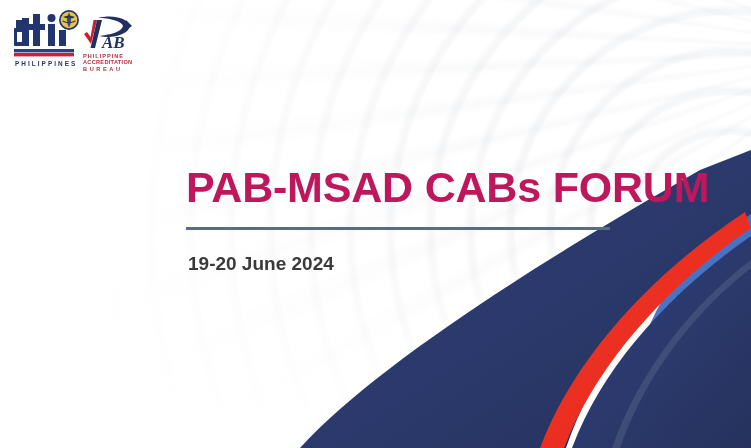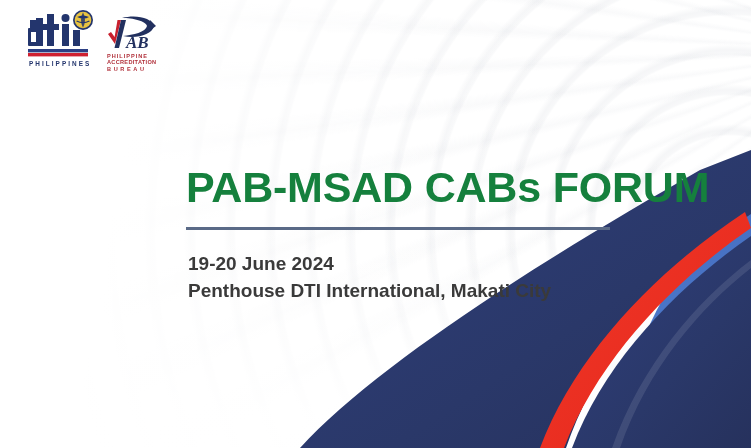--- a/index.html
+++ b/index.html
@@ -73,38 +73,37 @@
        rgba(255,255,255,0.55) 74%,
        rgba(255,255,255,0.95) 93%);
   }
 
   
   .swoosh { position: absolute; right: 0; bottom: 0; width: 751px; height: 448px; }
 
   
   .logo-bar {
     position: absolute;
-    left: 28px;
+    left: 14px;
     top: 8px;
     display: flex;
     align-items: flex-start;
-    gap: 10px;
     z-index: 6;
   }
   .dti-logo { position: relative; width: 68px; height: 66px; }
   .pab-logo { position: relative; width: 52px; height: 66px; }
 
   
   .title {
     position: absolute;
     left: 186px;
     top: 163px;
     font-size: 43px;
     font-weight: bold;
-    color: #15803d;
+    color: #be185d;
     letter-spacing: -0.2px;
     white-space: nowrap;
     z-index: 5;
   }
   .divider {
     position: absolute;
     left: 186px;
     top: 227px;
     width: 424px;
     height: 3px;
@@ -243,16 +242,15 @@
       </svg>
     </div>
   </div>
 
   <div class="title">PAB-MSAD CABs FORUM</div>
 
   <div class="divider"></div>
 
   <div class="subtitle">
     <div class="subtitle-line">19-20 June 2024</div>
-    <div class="subtitle-line">Penthouse DTI International, Makati City</div>
   </div>
 
 </div>
 
 </body></html>

